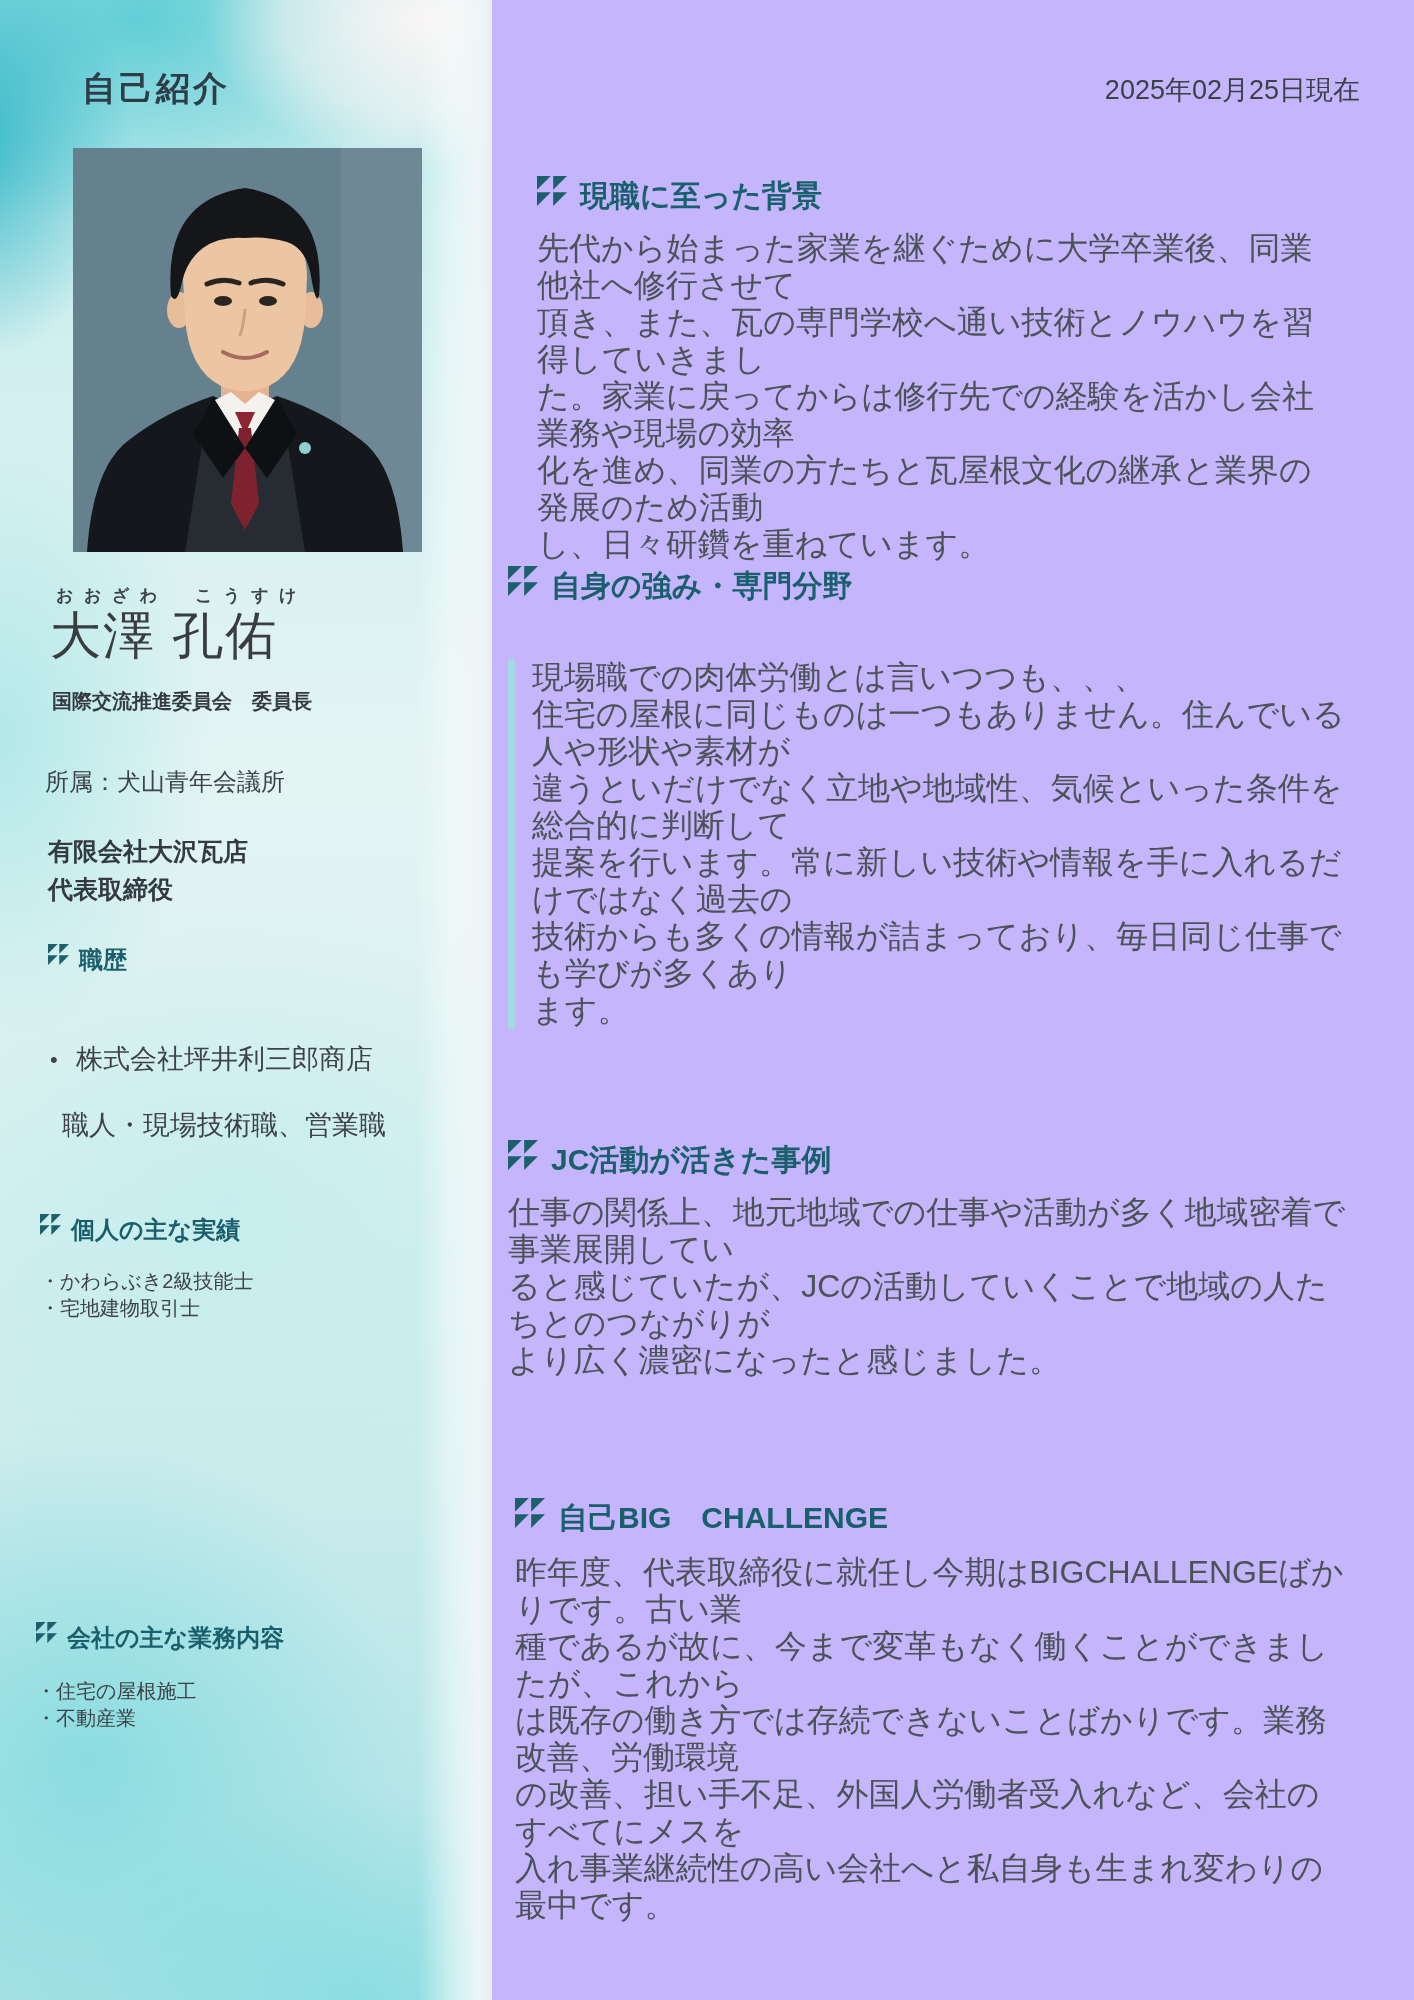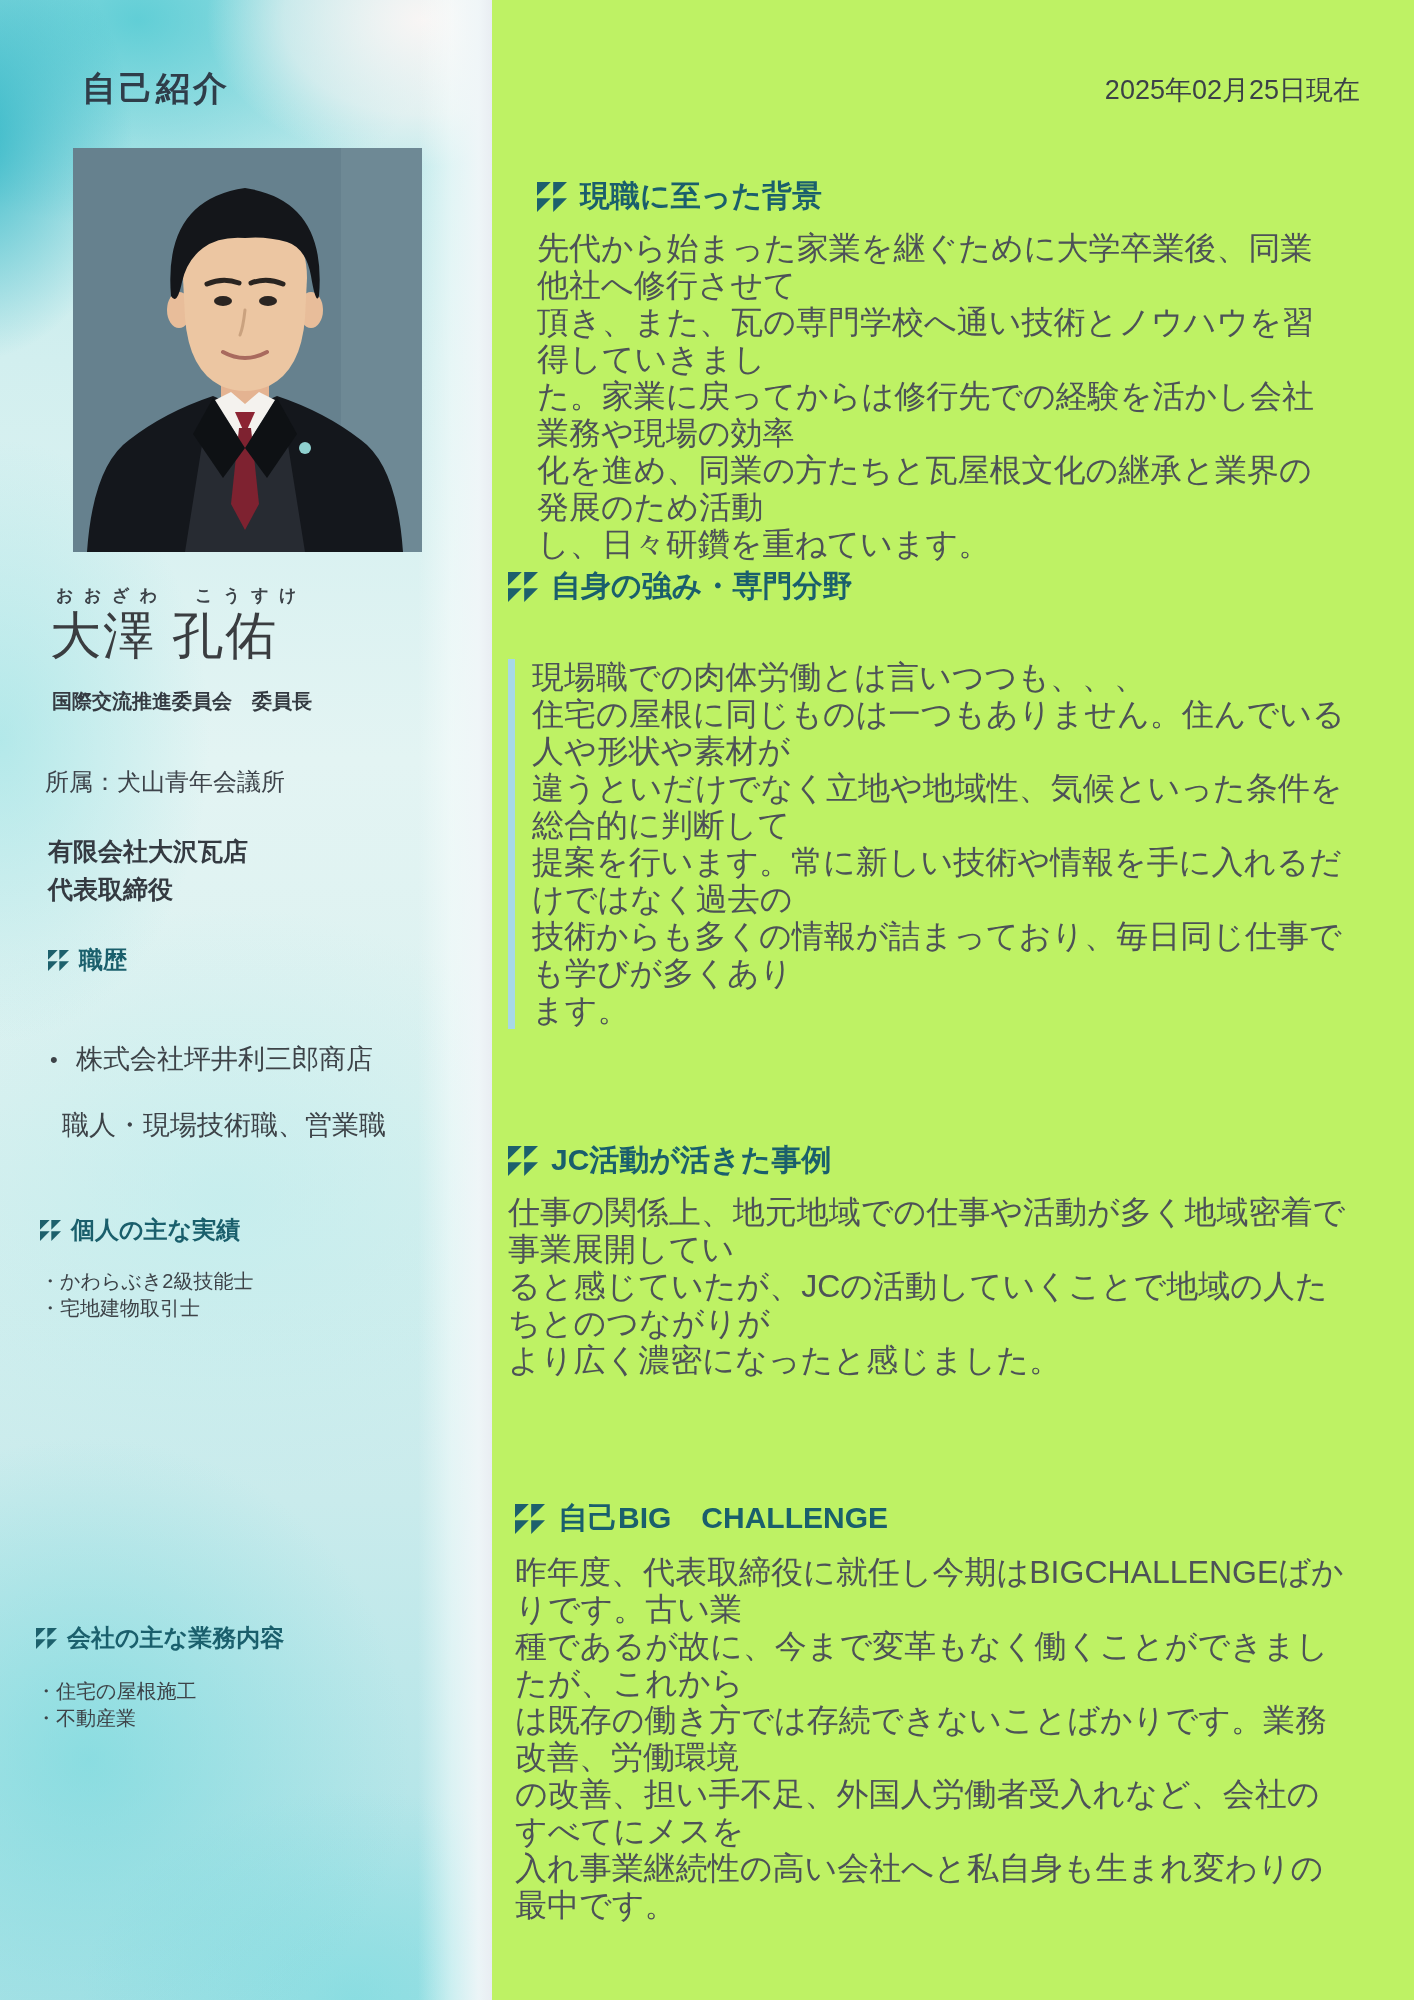--- a/index.html
+++ b/index.html
@@ -1,19 +1,19 @@
 <!DOCTYPE html>
 <html><head>
 <meta charset="utf-8">
 <style>
   html,body{margin:0;padding:0;}
   body{font-family:"Liberation Sans","DejaVu Sans",sans-serif;}
   .page{
     position:relative;width:1414px;height:2000px;overflow:hidden;
-    background:#bef264;color:#33393f;
+    background:#c4b5fd;color:#33393f;
   }
   
   .sidebar{
     position:absolute;left:0;top:0;width:492px;height:2000px;
     background:
       radial-gradient(ellipse 310px 210px at 86% 1%, rgba(252,246,245,0.95) 0%, rgba(252,246,245,0.55) 45%, rgba(252,246,245,0) 70%),
       radial-gradient(ellipse 250px 340px at -6% 7%, rgba(32,176,194,0.85), rgba(32,176,194,0) 65%),
       radial-gradient(ellipse 430px 300px at 28% 1%, rgba(62,196,206,0.72), rgba(62,196,206,0) 70%),
       radial-gradient(ellipse 300px 430px at 0% 37%, rgba(132,221,224,0.5), rgba(132,221,224,0) 70%),
       radial-gradient(ellipse 520px 390px at 46% 60%, rgba(186,236,236,0.55), rgba(186,236,236,0) 75%),
@@ -26,21 +26,21 @@
     background:linear-gradient(90deg, rgba(246,251,251,0) 0%, rgba(248,252,252,0.55) 45%, rgba(240,246,248,0.95) 82%, #e9edf2 100%);
   }
   
   .abs{position:absolute;}
   .side-title{font-size:34px;font-weight:bold;color:#2f3d49;letter-spacing:3px;}
   .furigana{font-size:17px;color:#3c4248;letter-spacing:0.62em;font-weight:bold;}
   .name{font-size:51px;font-weight:normal;color:#3a3d40;letter-spacing:2px;}
   .role{font-size:20px;font-weight:bold;color:#343a41;}
   .plain{font-size:24px;color:#3d434a;}
   .company{font-size:25px;font-weight:bold;color:#343a41;line-height:38px;}
-  .teal-head{display:flex;align-items:center;color:#1a5f6c;font-weight:bold;}
+  .teal-head{display:flex;align-items:flex-start;color:#1a5f6c;font-weight:bold;}
   .teal-head .marker{flex:0 0 auto;}
   .h-side{font-size:24px;gap:10px;}
   .h-main{font-size:30px;gap:13px;}
   .marker{display:inline-block;}
   .marker svg{display:block;width:100%;height:100%;}
   .marker polygon{fill:#1d606c;}
   .side-items{font-size:27px;color:#3d4348;line-height:33px;white-space:pre-line;}
   .dot-item{font-size:20px;color:#3d4348;line-height:27px;white-space:pre-line;}
   .work1{position:relative;padding-left:28px;}
   .work1::before{content:"\2022";position:absolute;left:2px;top:0;font-size:22px;color:#3d4348;}

